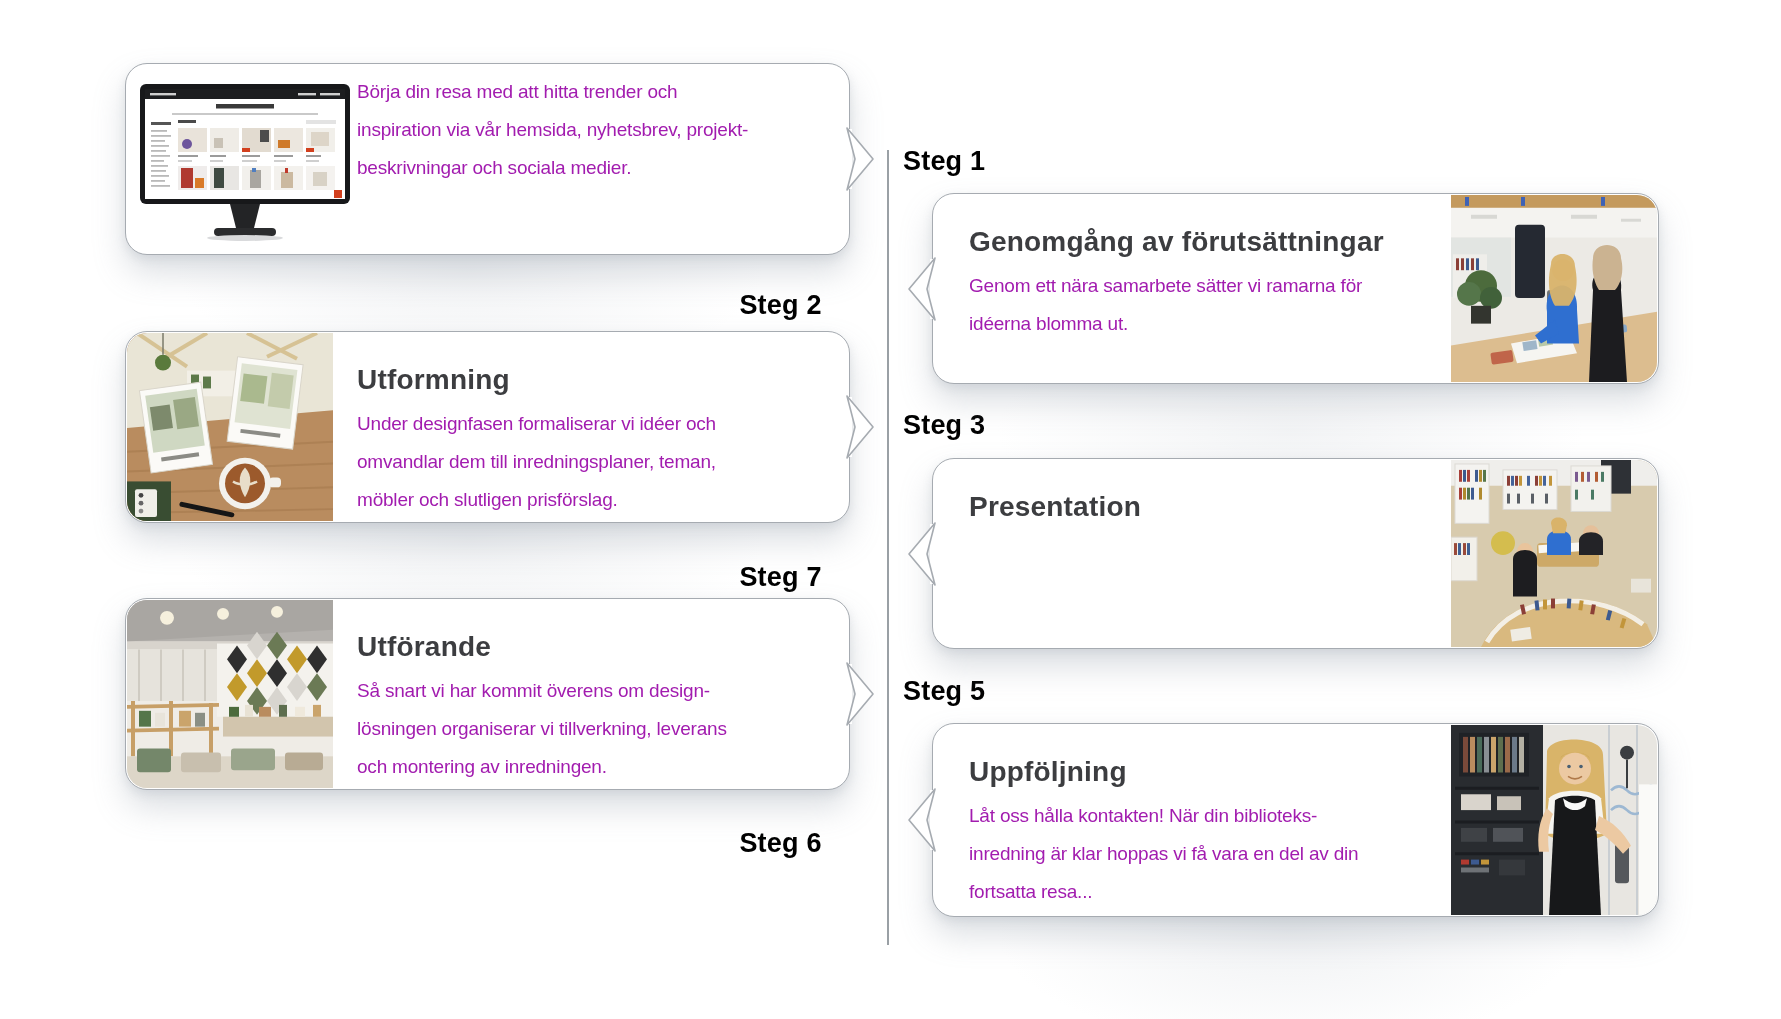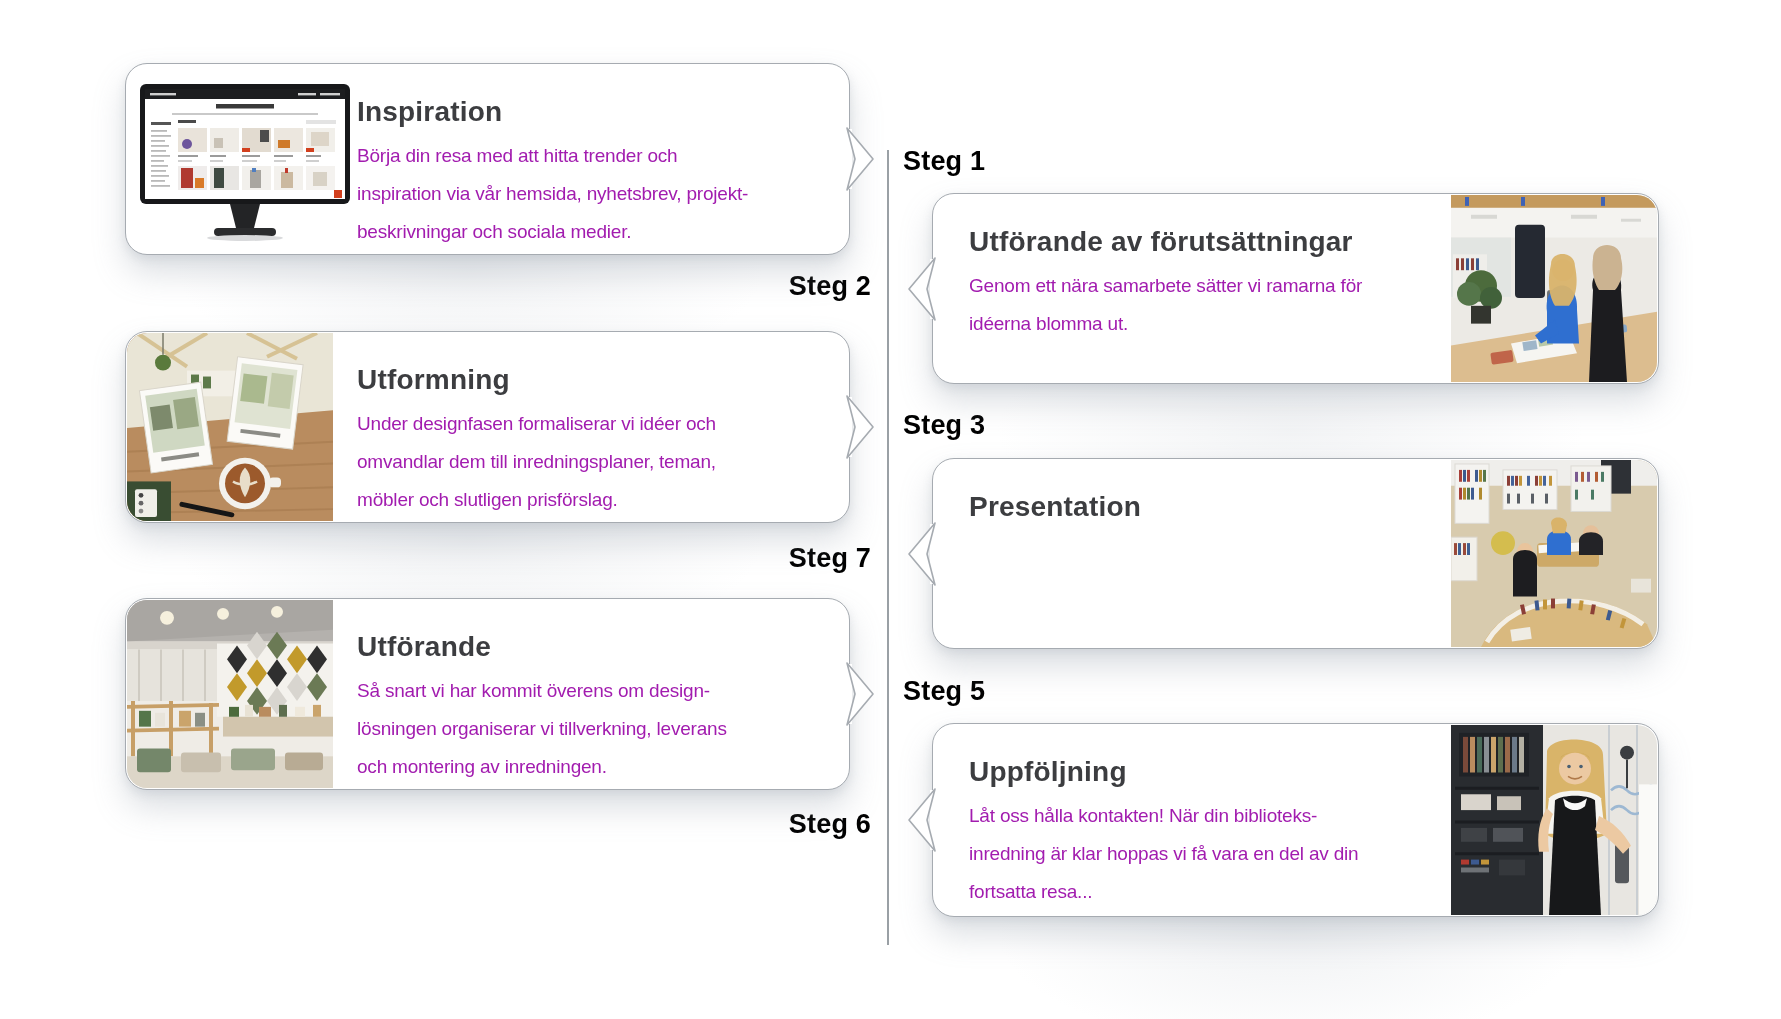--- a/index.html
+++ b/index.html
@@ -18,21 +18,21 @@
   }
   .timeline-line{
     position:absolute;left:887px;top:150px;width:2px;height:795px;
     background:#9aa0a5;
   }
   .step-label{
     position:absolute;font-size:27px;font-weight:700;color:#000000;
     letter-spacing:.2px;white-space:nowrap;
   }
   .step-label.odd{left:903px;}
-  .step-label.even{left:690px;width:181px;text-align:right;}
+  .step-label.even{left:690px;width:181px;text-align:center;margin-top:19px;}
   .card{
     position:absolute;background:#ffffff;border:1.6px solid #a6abb1;border-radius:22px;
     box-shadow:0 18px 32px rgba(140,150,162,.30), 0 4px 10px rgba(140,150,162,.18);
   }
   .card .tail{position:absolute;width:30px;height:64px;top:50%;margin-top:-32px;}
   .card.left  .tail{right:-27px;}
   .card.rightcol .tail{left:-27px;}
   .photo{position:absolute;top:1px;bottom:1px;overflow:hidden;}
   .photo.pleft {left:1px;width:206px;border-radius:20px 0 0 20px;}
   .photo.pright{right:1px;width:206px;border-radius:0 20px 20px 0;}
@@ -142,21 +142,20 @@
         <rect x="168" y="84" width="29" height="24" fill="#f4f2ef"></rect>
           <rect x="175" y="90" width="14" height="14" fill="#d8d2c6"></rect>
       </g>
       <rect x="196" y="108" width="8" height="8" fill="#d2401e"></rect>
 
       <path d="M92 122 L122 122 L116 146 L98 146 Z" fill="#232426"></path>
       <rect x="76" y="146" width="62" height="8" rx="4" fill="#2b2c2e"></rect>
       <ellipse cx="107" cy="156" rx="38" ry="3" fill="#d9dadc"></ellipse>
     </svg>
     <div class="card-text">
-      <div class="card-title">Inspiration</div>
       <div class="card-body">
         <div class="body-line">Börja din resa med att hitta trender och</div>
         <div class="body-line">inspiration via vår hemsida, nyhetsbrev, projekt-</div>
         <div class="body-line">beskrivningar och sociala medier.</div>
       </div>
     </div>
   </div>
 
   <div class="card rightcol" style="left:932px;top:193px;width:725px;height:189px">
     <svg class="tail" viewBox="0 0 30 64">
@@ -204,21 +203,21 @@
         <circle cx="112" cy="76" r="11" fill="#e9c49c"></circle>
         <path d="M100 70 C100 56 124 56 124 72 C128 92 124 104 118 112 L104 112 C98 102 96 88 100 70 Z" fill="#d9b36a" opacity=".95"></path>
         <path d="M104 126 L84 142 L90 150 L108 140 Z" fill="#2f6fd0"></path>
 
         <path d="M142 96 C136 70 174 68 170 96 L176 189 L138 189 Z" fill="#1c1c1f"></path>
         <circle cx="156" cy="66" r="12" fill="#e5c09a"></circle>
         <path d="M142 64 C142 46 170 46 170 64 C174 80 168 92 164 96 L148 96 C144 90 140 78 142 64 Z" fill="#cbb391"></path>
       </svg>
     </div>
     <div class="card-text">
-      <div class="card-title">Utförande av förutsättningar</div>
+      <div class="card-title">Genomgång av förutsättningar</div>
       <div class="card-body">
         <div class="body-line">Genom ett nära samarbete sätter vi ramarna för</div>
         <div class="body-line">idéerna blomma ut.</div>
       </div>
     </div>
   </div>
 
   <div class="card left" style="left:125px;top:331px;width:723px;height:190px">
     <svg class="tail" viewBox="0 0 30 64">
       <rect x="0" y="2" width="6" height="60" fill="#ffffff"></rect>

